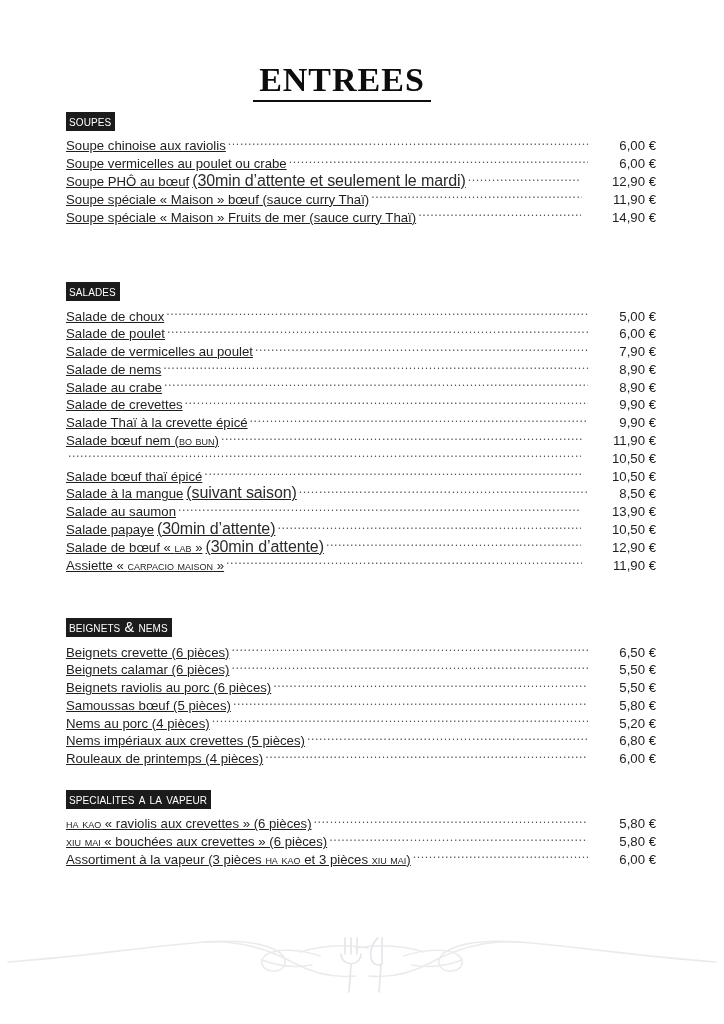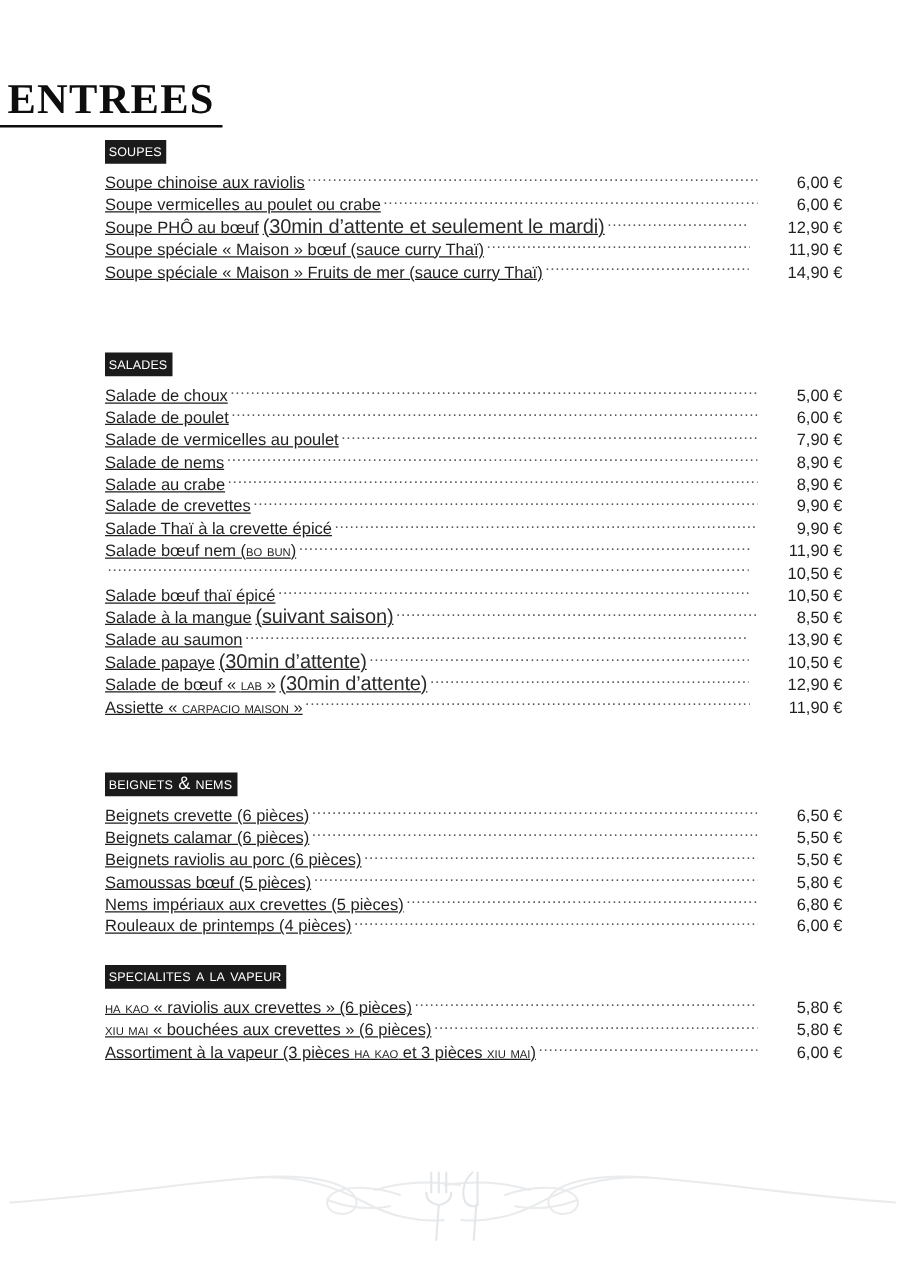--- a/index.html
+++ b/index.html
@@ -20,37 +20,38 @@
     inset: 0;
     background: #ffffff;
   }
 
   
   .title-wrap {
     position: absolute;
     top: 62px;
     left: 0;
     width: 684px;
+    text-align: center;
   }
   .title {
     display: inline-block;
     font-family: "Liberation Serif", "DejaVu Serif", serif;
     font-weight: bold;
     font-size: 34px;
     letter-spacing: 1px;
     color: #0d0d0d;
     padding: 0 6px 2px 6px;
     border-bottom: 2px solid #0d0d0d;
     line-height: 1.05;
   }
 
   
   .content {
     position: absolute;
-    left: 84px;
+    left: 66px;
     top: 112px;
     width: 590px;
   }
 
   .section { margin: 0; }
 
   .section-head {
     display: inline-block;
     background: #1b1b1b;
     color: #ffffff;
@@ -254,20 +255,25 @@
           </div>
           <div class="item">
             <span class="item-name"><span>Beignets raviolis au porc (6 pièces)</span></span>
             <span class="leader"></span>
             <span class="item-price">5,50 €</span>
           </div>
           <div class="item">
             <span class="item-name"><span>Samoussas bœuf (5 pièces)</span></span>
             <span class="leader"></span>
             <span class="item-price">5,80 €</span>
+          </div>
+          <div class="item">
+            <span class="item-name"><span>Nems au porc (4 pièces)</span></span>
+            <span class="leader"></span>
+            <span class="item-price">5,20 €</span>
           </div>
           <div class="item">
             <span class="item-name"><span>Nems impériaux aux crevettes (5 pièces)</span></span>
             <span class="leader"></span>
             <span class="item-price">6,80 €</span>
           </div>
           <div class="item">
             <span class="item-name"><span>Rouleaux de printemps (4 pièces)</span></span>
             <span class="leader"></span>
             <span class="item-price">6,00 €</span>

